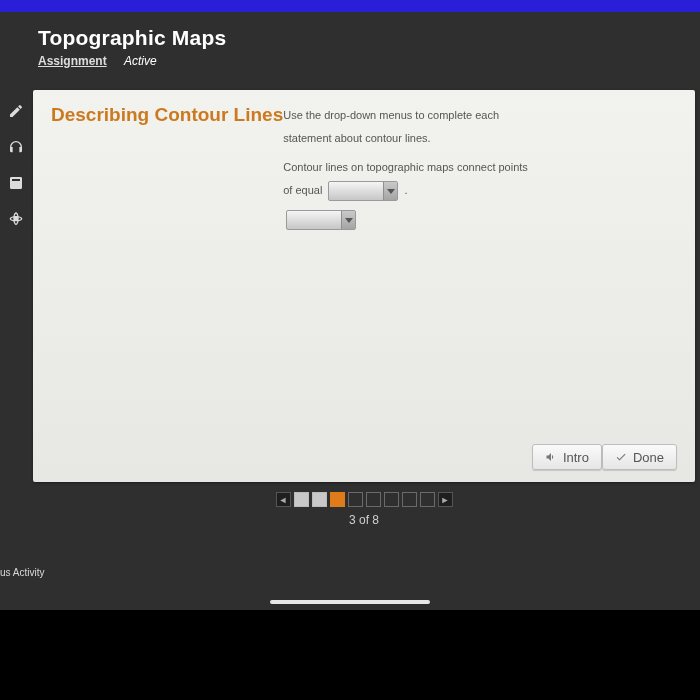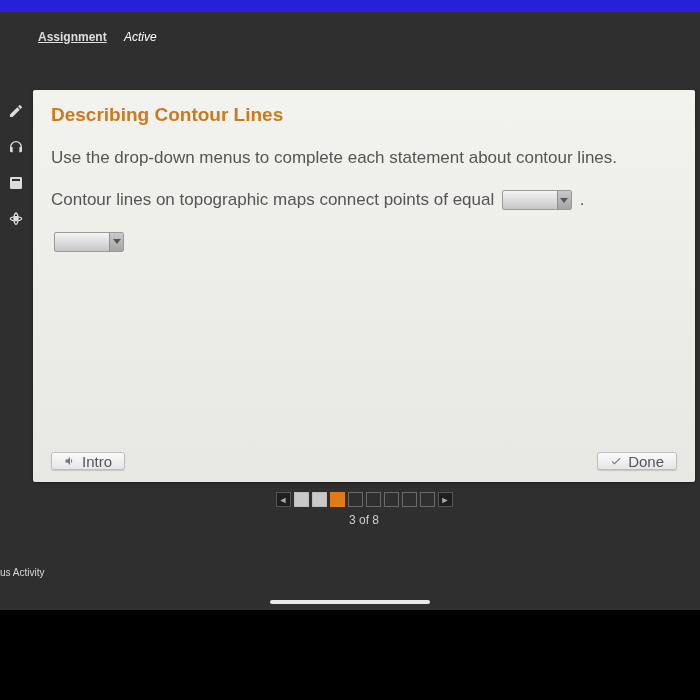--- a/index.html
+++ b/index.html
@@ -21,24 +21,24 @@
     display: flex; align-items: center; justify-content: center;
     color: #dcdcdc; cursor: pointer; border-radius: 2px;
   }
   .sidebar .tool svg { width: 16px; height: 16px; fill: #dcdcdc; }
   .panel {
     position: absolute; left: 33px; top: 78px;
     width: 662px; height: 392px;
     background: linear-gradient(180deg, #f2f2ee 0%, #e7e8e4 100%);
     border-radius: 2px; box-shadow: 0 1px 3px rgba(0,0,0,.4);
     padding: 14px 18px 12px 18px;
-    display: flex; flex-direction: column;
+    display: flex; flex-direction: row;
   }
   .panel h2 { color: #cc7a1f; font-size: 19px; font-weight: bold; margin-bottom: 14px; }
-  .content { color: #555; font-size: 17px; line-height: 2.1; flex: 1; }
+  .content { color: #555; font-size: 11px; line-height: 2.1; flex: 1; }
   .content p { margin-bottom: 6px; }
   .dd {
     display: inline-block; vertical-align: middle;
     height: 20px; min-width: 70px;
     background: linear-gradient(180deg, #f5f5f5, #c6c6c6);
     border: 1px solid #9a9a9a; border-radius: 2px;
     position: relative; margin: 0 3px; cursor: pointer;
   }
   .dd .arrow {
     position: absolute; right: 0; top: 0; bottom: 0; width: 14px;
@@ -55,24 +55,24 @@
     border: 2px solid #2f79d6; background: #d9e6f7;
     height: 22px; min-width: 120px;
   }
   .dd.sel .arrow { background: #3c7fd4; border-left: 1px solid #2f6ab4; width: 16px; }
   .dd.sel .arrow::after { border-top-color: #fff; }
   .panel-footer {
     display: flex; justify-content: space-between; align-items: flex-end;
     padding-top: 6px;
   }
   .btn {
-    height: 18px; padding: 0 12px;
+    height: 26px; padding: 0 12px;
     background: linear-gradient(180deg, #fafafa, #e6e6e6);
     border: 1px solid #bdbdbd; border-radius: 3px;
-    font-size: 15px; color: #555; cursor: pointer;
+    font-size: 13px; color: #555; cursor: pointer;
     display: inline-flex; align-items: center; gap: 6px;
     box-shadow: 0 1px 1px rgba(0,0,0,.15);
   }
   .btn svg { width: 12px; height: 12px; fill: #777; }
   .pager {
     position: absolute; left: 33px; top: 474px; width: 662px;
     display: flex; flex-direction: column; align-items: center; gap: 6px;
     padding-top: 6px;
   }
   .pager-row { display: flex; align-items: center; gap: 3px; }
@@ -99,20 +99,21 @@
   }
   .below { position: absolute; left:0; right:0; bottom:0; height: 90px; background: #000; }
 </style>
 </head>
 <body>
 
 <div class="topbar"></div>
 <div class="app">
 
   <div class="header">
+    <h1>Topographic Maps</h1>
     <div class="meta">
       <span class="label">Assignment</span>
       <span class="active">Active</span>
     </div>
   </div>
 
   <div class="sidebar">
     <div class="tool">
       <svg viewBox="0 0 24 24">
           <path d="M3 17.25V21h3.75l11-11.03-3.75-3.75L3 17.25zM20.71 7.04a1 1 0 0 0 0-1.41l-2.34-2.34a1 1 0 0 0-1.41 0l-1.83 1.83 3.75 3.75 1.83-1.83z"></path>

